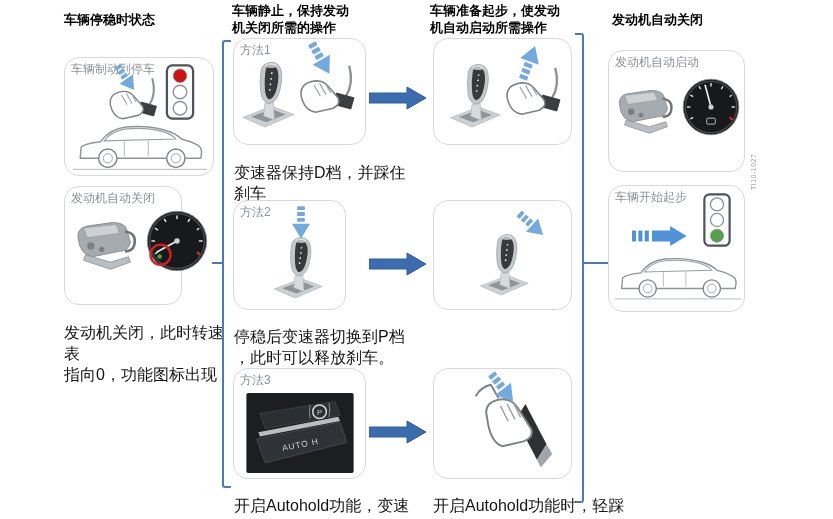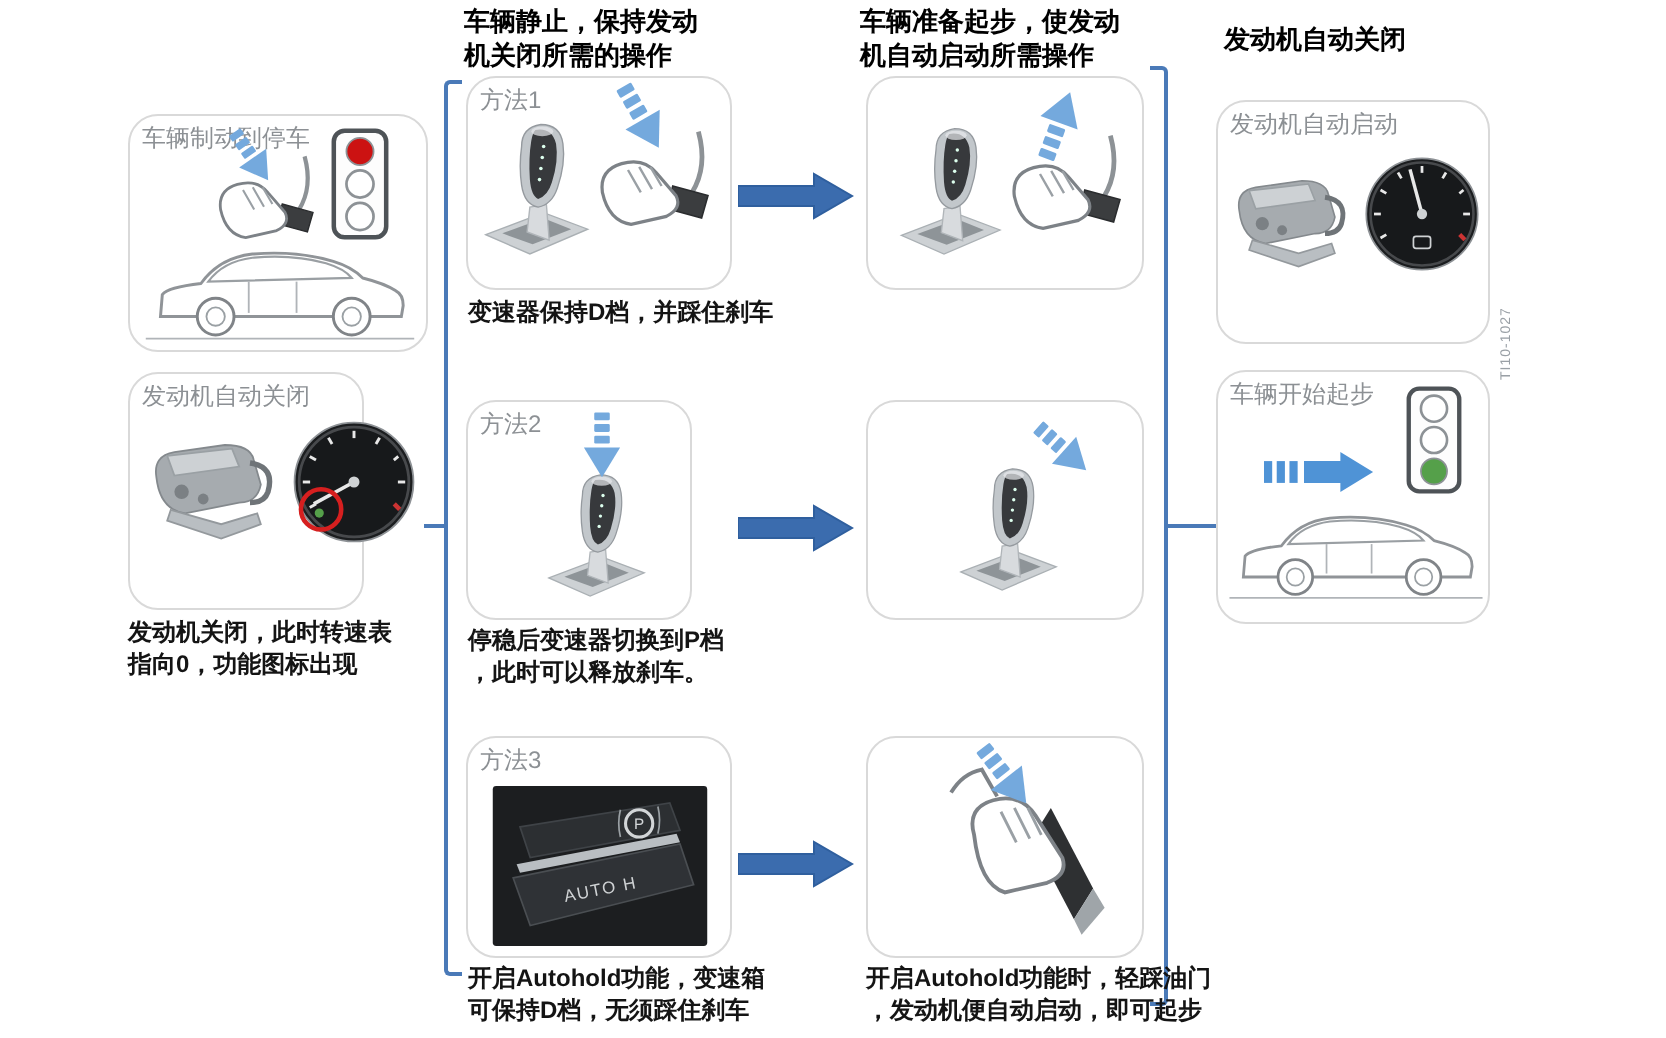--- a/index.html
+++ b/index.html
@@ -6,34 +6,35 @@
     --accent-blue:#3b6cae; --bracket-blue:#4a7ab8; --motion-blue:#74a9dd;
     --speed-blue:#4f93d6; --box-border:#d9d9d9; --label-gray:#8c9094;
     --text:#141414; --red-light:#cc1212; --green-light:#55a04a; --red-ring:#d61f1f;
   }
   html,body{margin:0;padding:0;background:#fff;}
   #canvas{position:relative;width:833px;height:519px;background:#fff;overflow:hidden;
           font-family:"Liberation Sans","DejaVu Sans",sans-serif;color:var(--text);}
   .hdr{position:absolute;font-size:13px;font-weight:bold;line-height:1.3;white-space:pre-line;color:#000;}
   .box{position:absolute;background:#fff;border:1px solid var(--box-border);border-radius:15px;box-sizing:border-box;}
   .lbl{position:absolute;left:6px;top:3px;font-size:12px;color:var(--label-gray);white-space:nowrap;}
-  .cap{position:absolute;font-size:12px;font-weight:bold;line-height:1.32;white-space:pre-line;color:var(--text);}
+  .cap{position:absolute;font-size:16px;font-weight:normal;line-height:1.32;white-space:pre-line;color:var(--text);margin-top:13px;}
   .art{position:absolute;}
   .art svg{display:block;width:100%;height:100%;}
   .bracket{position:absolute;box-sizing:border-box;}
   .bracket.left{border:2px solid var(--bracket-blue);border-right:none;border-radius:3px 0 0 3px;}
   .bracket.right{border:2px solid var(--bracket-blue);border-left:none;border-radius:0 3px 3px 0;}
   .tick{position:absolute;height:2px;background:var(--bracket-blue);}
   .wm{position:absolute;font-size:7px;color:#9aa0a6;transform:rotate(-90deg);transform-origin:0 0;white-space:nowrap;letter-spacing:.5px;}
 </style>
 </head>
 <body>
 
 <div id="canvas">
 
+  <div class="hdr" style="left:64px;top:12px;width:160px">车辆停稳时状态</div>
   <div class="hdr" style="left:232px;top:3px;width:145px">车辆静止，保持发动
 机关闭所需的操作</div>
   <div class="hdr" style="left:430px;top:3px;width:160px">车辆准备起步，使发动
 机自动启动所需操作</div>
   <div class="hdr" style="left:612px;top:12px;width:150px">发动机自动关闭</div>
 
   <div class="box" style="left:64px;top:57px;width:150px;height:119px">
     <span class="lbl">车辆制动到停车</span>
     <span class="art" style="left:100px;top:6px;width:30px;height:56px">
       <svg viewBox="0 0 32 62">

